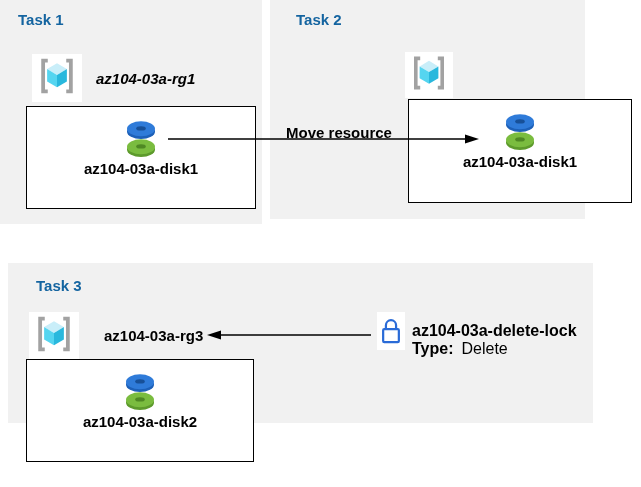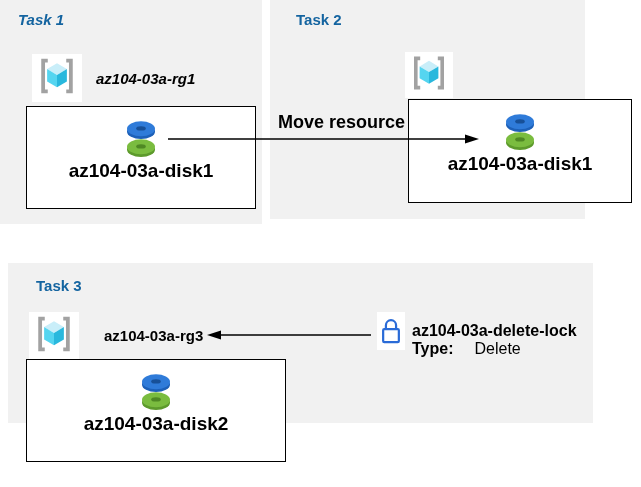--- a/index.html
+++ b/index.html
@@ -6,35 +6,35 @@
   #stage{
     position:relative;width:641px;height:487px;background:#ffffff;overflow:hidden;
     font-family:"Liberation Sans","DejaVu Sans",sans-serif;color:#000;
   }
   .panel{position:absolute;background:#f1f1f1;}
   .task-title{position:absolute;font-size:15px;font-weight:bold;color:#1464a0;white-space:nowrap;}
   .rg-tile{position:absolute;background:#ffffff;display:flex;align-items:center;justify-content:center;}
   .rg-label{position:absolute;font-size:15px;font-weight:bold;white-space:nowrap;}
   .res-box{position:absolute;background:#ffffff;border:1.5px solid #000000;}
   .disk-icon{position:absolute;left:50%;margin-left:-22px;top:11px;}
-  .disk-label{position:absolute;left:0;right:0;top:53px;text-align:center;font-size:19px;font-weight:bold;white-space:nowrap;}
-  .move-label{position:absolute;left:278px;top:112px;width:122px;text-align:center;font-size:18px;font-weight:bold;white-space:nowrap;}
+  .disk-label{position:absolute;left:0;right:0;top:53px;text-align:center;font-size:15px;font-weight:bold;white-space:nowrap;}
+  .move-label{position:absolute;left:278px;top:124px;width:122px;text-align:center;font-size:15px;font-weight:bold;white-space:nowrap;}
   .arrow{position:absolute;}
   .lock-tile{position:absolute;left:377px;top:312px;width:28px;height:38px;background:#ffffff;display:flex;align-items:center;justify-content:center;}
   .lock-text{position:absolute;left:412px;top:322px;font-size:16px;line-height:18px;white-space:nowrap;}
   .lock-name{font-weight:bold;}
-  .lock-type-label{font-weight:bold;margin-right:21px;}
+  .lock-type-label{font-weight:bold;margin-right:8px;}
 </style>
 </head>
 <body>
 
 <div id="stage">
 
   <div class="panel" style="left:0;top:0;width:262px;height:224px;">
-    <div class="task-title" style="left:18px;top:11px;font-style:italic;">Task 1</div>
+    <div class="task-title" style="left:18px;top:11px;">Task 1</div>
 
     <div class="rg-tile" style="left:32px;top:54px;width:50px;height:48px;">
       <span>
         <svg width="42" height="40" viewBox="0 0 20 19">
           <path d="M5.6 2.2 H3.4 V16.8 H5.6" fill="none" stroke="#a2a2a2" stroke-width="1.8"></path>
           <path d="M14.4 2.2 H16.6 V16.8 H14.4" fill="none" stroke="#a2a2a2" stroke-width="1.8"></path>
           <polygon points="10,3.4 14.7,6.2 10,9 5.3,6.2" fill="#c9eef9"></polygon>
           <polygon points="5.3,6.2 10,9 10,14.9 5.3,12.1" fill="#55d5f0"></polygon>
           <polygon points="14.7,6.2 10,9 10,14.9 14.7,12.1" fill="#29b8dd"></polygon>
         </svg>
@@ -96,21 +96,21 @@
           <path d="M5.6 2.2 H3.4 V16.8 H5.6" fill="none" stroke="#a2a2a2" stroke-width="1.8"></path>
           <path d="M14.4 2.2 H16.6 V16.8 H14.4" fill="none" stroke="#a2a2a2" stroke-width="1.8"></path>
           <polygon points="10,3.4 14.7,6.2 10,9 5.3,6.2" fill="#c9eef9"></polygon>
           <polygon points="5.3,6.2 10,9 10,14.9 5.3,12.1" fill="#55d5f0"></polygon>
           <polygon points="14.7,6.2 10,9 10,14.9 14.7,12.1" fill="#29b8dd"></polygon>
         </svg>
       </span>
     </div>
     <div class="rg-label" style="left:76px;top:64px;margin-left:20px;">az104-03a-rg3</div>
 
-    <div class="res-box" style="left:18px;top:96px;width:226px;height:101px;padding-left:32px;">
+    <div class="res-box" style="left:18px;top:96px;width:226px;height:101px;">
       <span class="disk-icon">
         <svg width="44" height="40" viewBox="0 0 44 40">
           <ellipse cx="22" cy="13.5" rx="14" ry="7.5" fill="#1d60b8"></ellipse>
           <ellipse cx="22" cy="10.8" rx="14" ry="7.5" fill="#2f7bd9"></ellipse>
           <ellipse cx="22" cy="10.4" rx="4.8" ry="2.2" fill="#175098"></ellipse>
           <ellipse cx="22" cy="31.5" rx="14" ry="7.5" fill="#5d9a2c"></ellipse>
           <ellipse cx="22" cy="28.8" rx="14" ry="7.5" fill="#7abc3f"></ellipse>
           <ellipse cx="22" cy="28.4" rx="4.8" ry="2.2" fill="#4f8824"></ellipse>
         </svg>
       </span>

